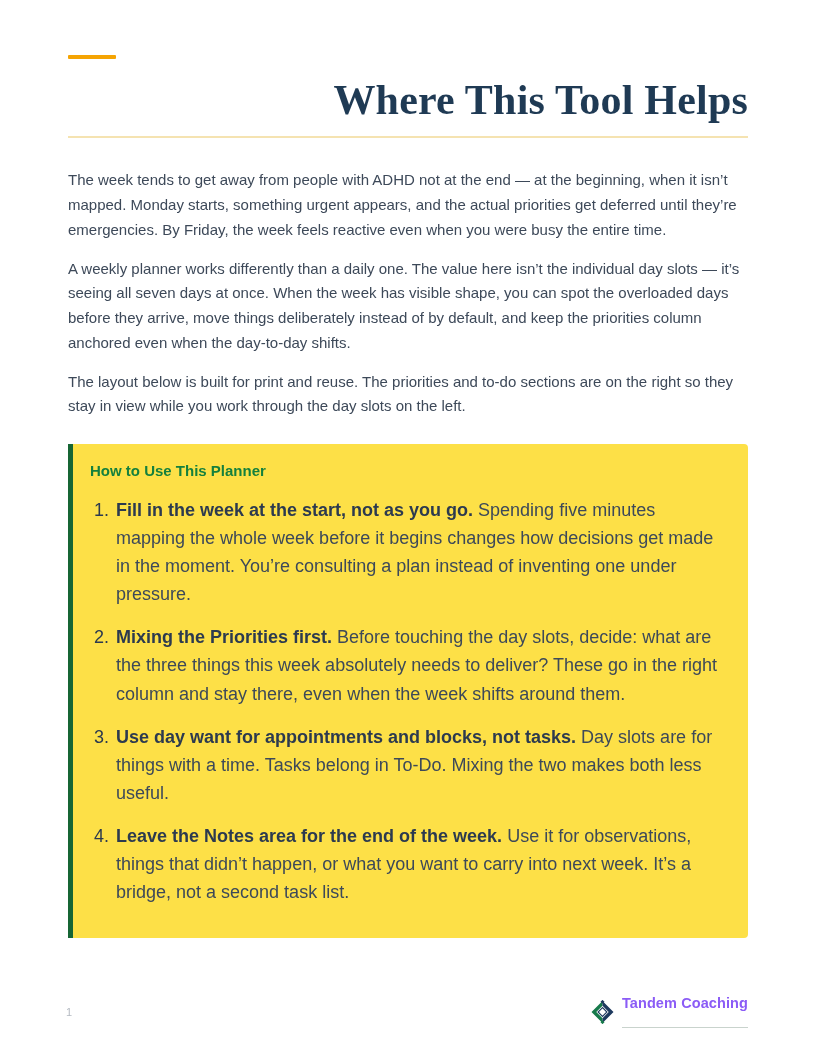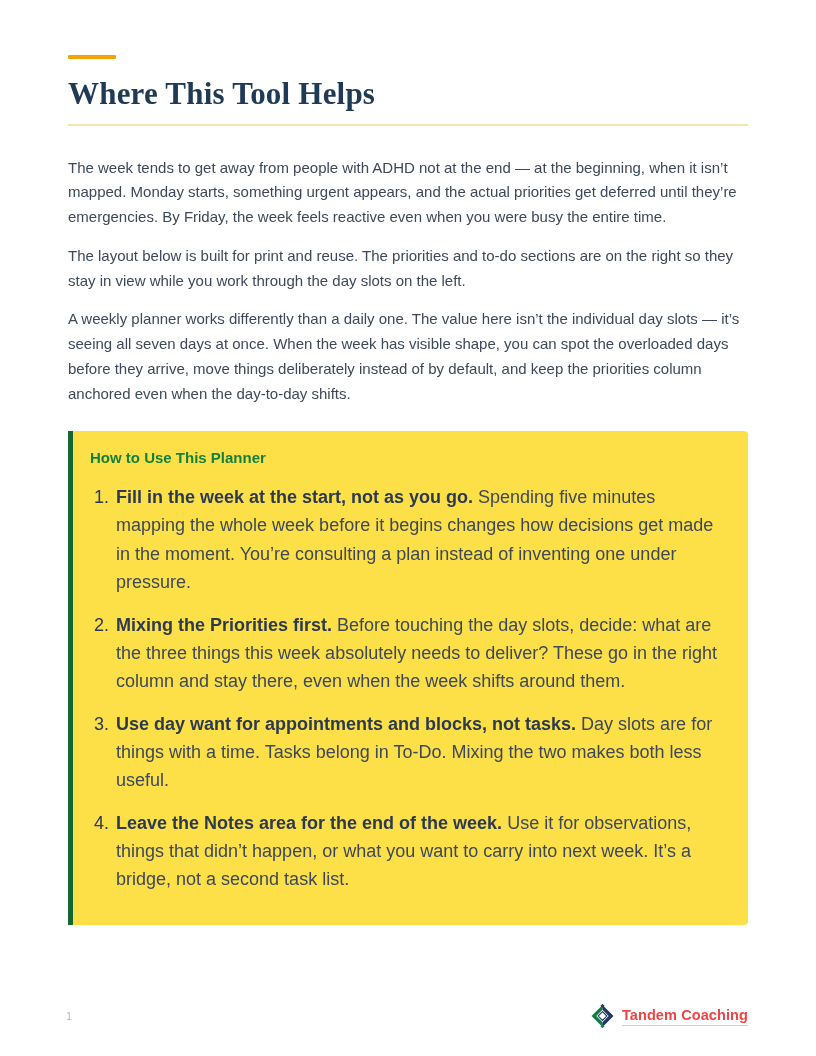--- a/index.html
+++ b/index.html
@@ -17,25 +17,26 @@
     position:relative;
   }
   .accent-bar {
     width:48px; height:4px;
     background:#f5a403;
     border-radius:1px;
   }
   h1.page-title {
     font-family:"Liberation Serif", serif;
     font-weight:bold;
-    font-size:31px;
+    font-size:42px;
     line-height:1.15;
     color:#1f3a54;
     margin:17px 0 12px 0;
     letter-spacing:0.2px;
+    text-align:right;
   }
   .title-rule {
     border:none;
     border-bottom:2px solid #f5e3b1;
     margin:11px 0 0 0;
   }
   .body-copy { margin-top:30px; }
   .body-copy p {
     font-size:15px;
     line-height:1.65;
@@ -84,42 +85,42 @@
   .brand {
     display:flex;
     align-items:center;
     gap:7px;
     text-decoration:none;
     cursor:pointer;
   }
   .brand-name {
     font-size:14.5px;
     font-weight:bold;
-    color:#ef4444;
+    color:#8b5cf6;
     letter-spacing:0.1px;
     border-bottom:1px solid #c9d3cd;
-    padding-bottom:2px;
+    padding-bottom:16px;
   }
   .brand-mark { display:block; }
 </style>
 </head>
 <body>
 
 <div class="page">
 
   <div class="accent-bar"></div>
 
   <h1 class="page-title">Where This Tool Helps</h1>
 
   <hr class="title-rule">
 
   <div class="body-copy">
     <p>The week tends to get away from people with ADHD not at the end — at the beginning, when it isn’t mapped. Monday starts, something urgent appears, and the actual priorities get deferred until they’re emergencies. By Friday, the week feels reactive even when you were busy the entire time.</p>
+    <p>A weekly planner works differently than a daily one. The value here isn’t the individual day slots — it’s seeing all seven days at once. When the week has visible shape, you can spot the overloaded days before they arrive, move things deliberately instead of by default, and keep the priorities column anchored even when the day-to-day shifts.</p>
     <p>The layout below is built for print and reuse. The priorities and to-do sections are on the right so they stay in view while you work through the day slots on the left.</p>
-    <p>A weekly planner works differently than a daily one. The value here isn’t the individual day slots — it’s seeing all seven days at once. When the week has visible shape, you can spot the overloaded days before they arrive, move things deliberately instead of by default, and keep the priorities column anchored even when the day-to-day shifts.</p>
   </div>
 
   <div class="callout">
     <h2>How to Use This Planner</h2>
     <ol>
       <li><b>Fill in the week at the start, not as you go.</b><span> Spending five minutes mapping the whole week before it begins changes how decisions get made in the moment. You’re consulting a plan instead of inventing one under pressure.</span></li>
       <li><b>Mixing the Priorities first.</b><span> Before touching the day slots, decide: what are the three things this week absolutely needs to deliver? These go in the right column and stay there, even when the week shifts around them.</span></li>
       <li><b>Use day want for appointments and blocks, not tasks.</b><span> Day slots are for things with a time. Tasks belong in To-Do. Mixing the two makes both less useful.</span></li>
       <li><b>Leave the Notes area for the end of the week.</b><span> Use it for observations, things that didn’t happen, or what you want to carry into next week. It’s a bridge, not a second task list.</span></li>
     </ol>

